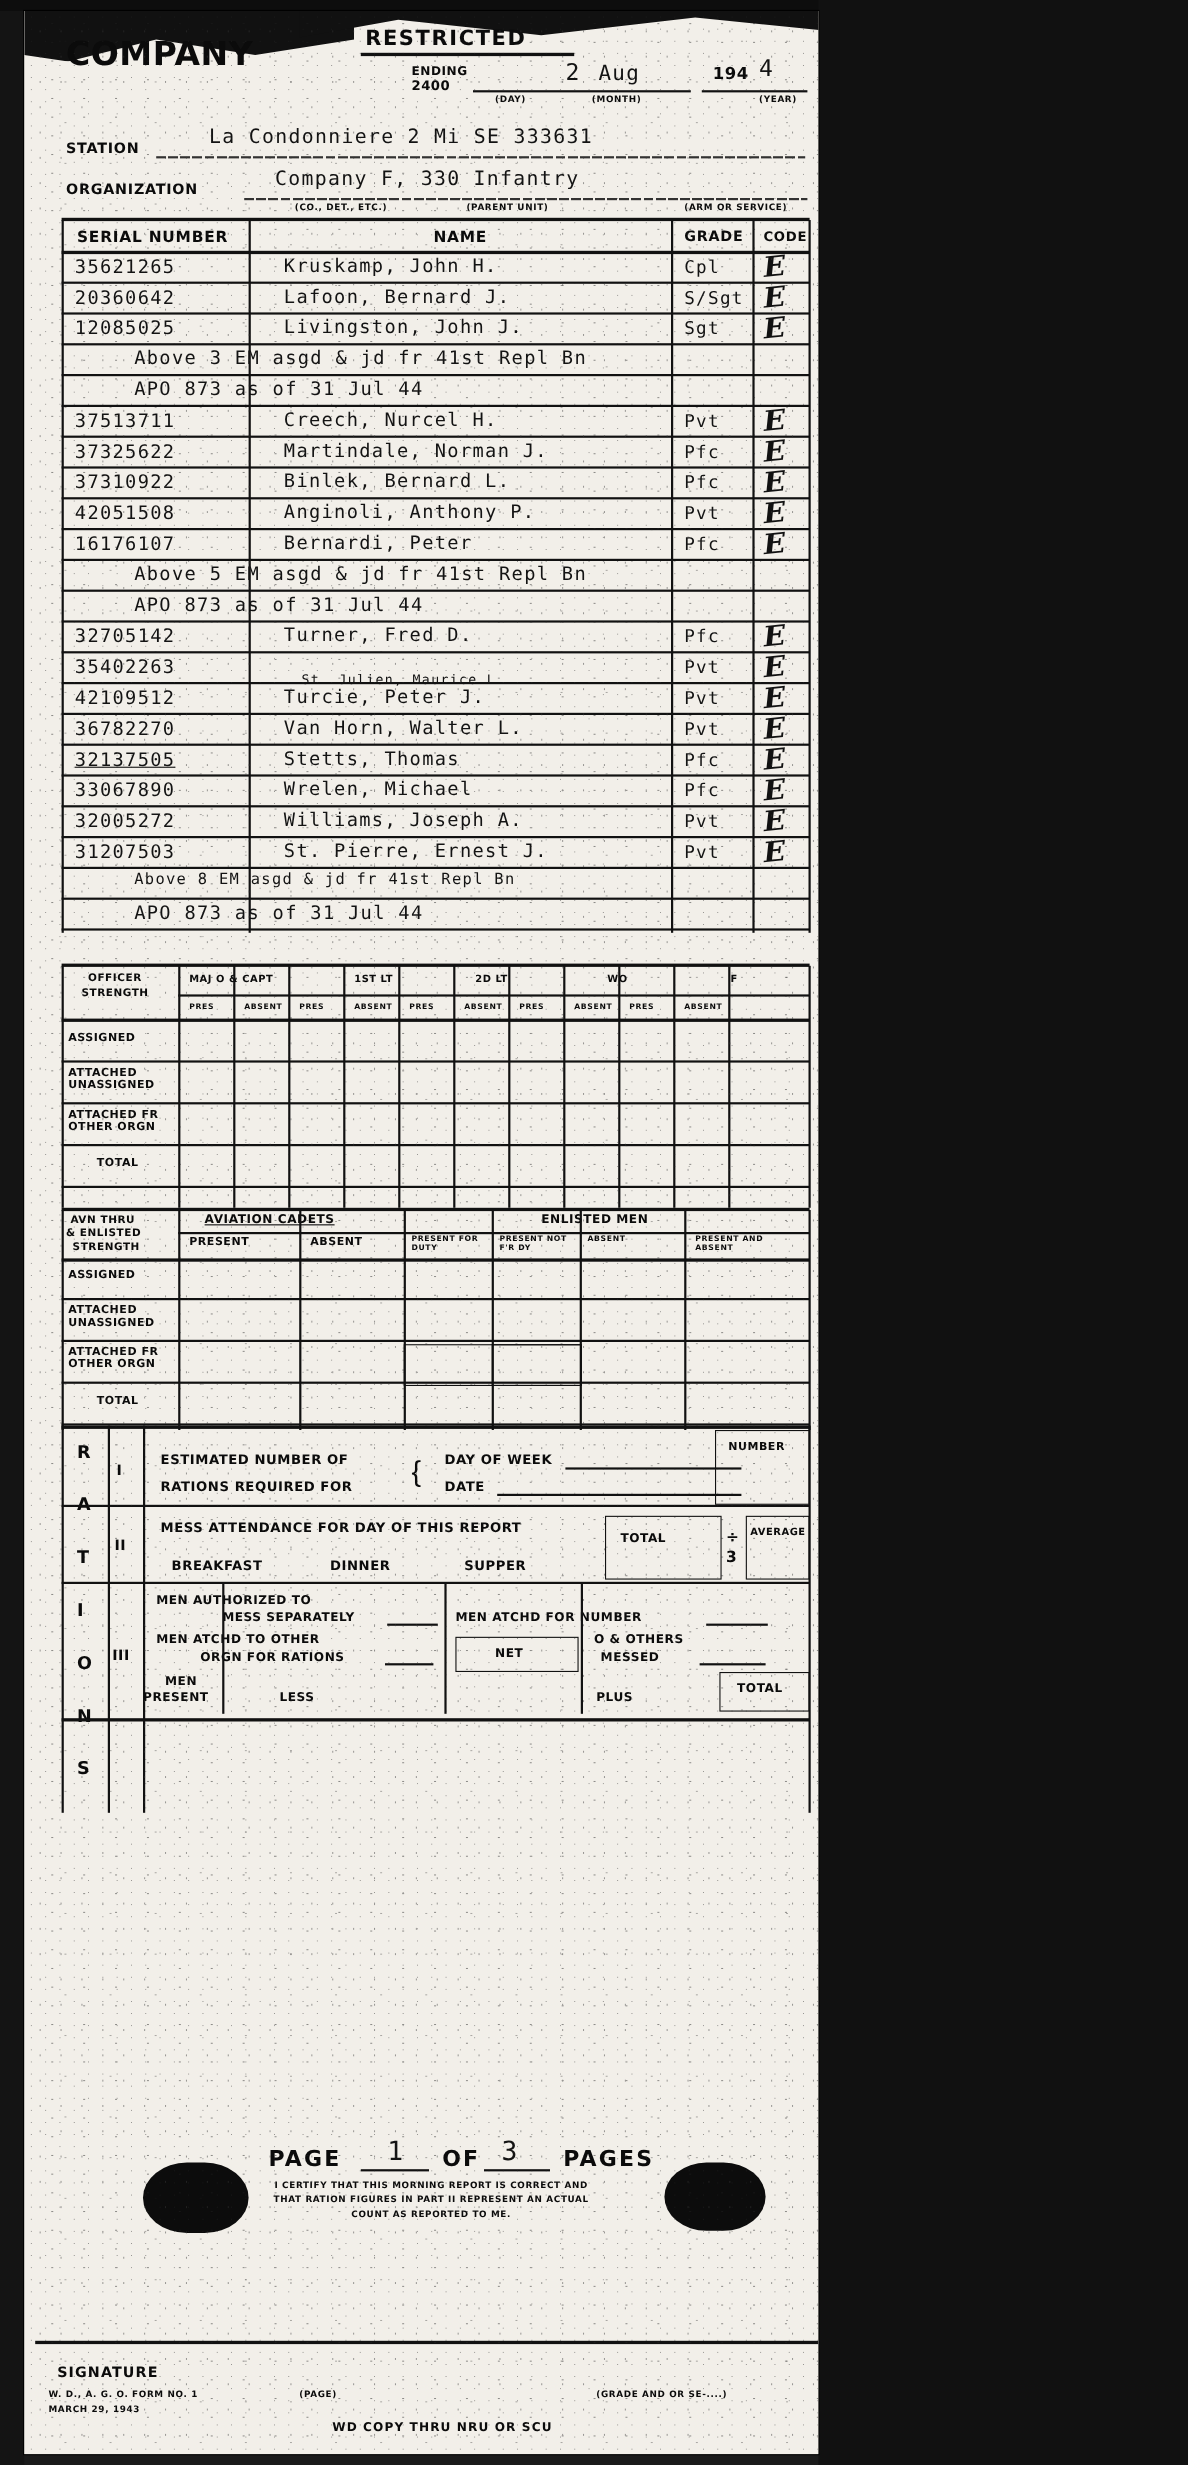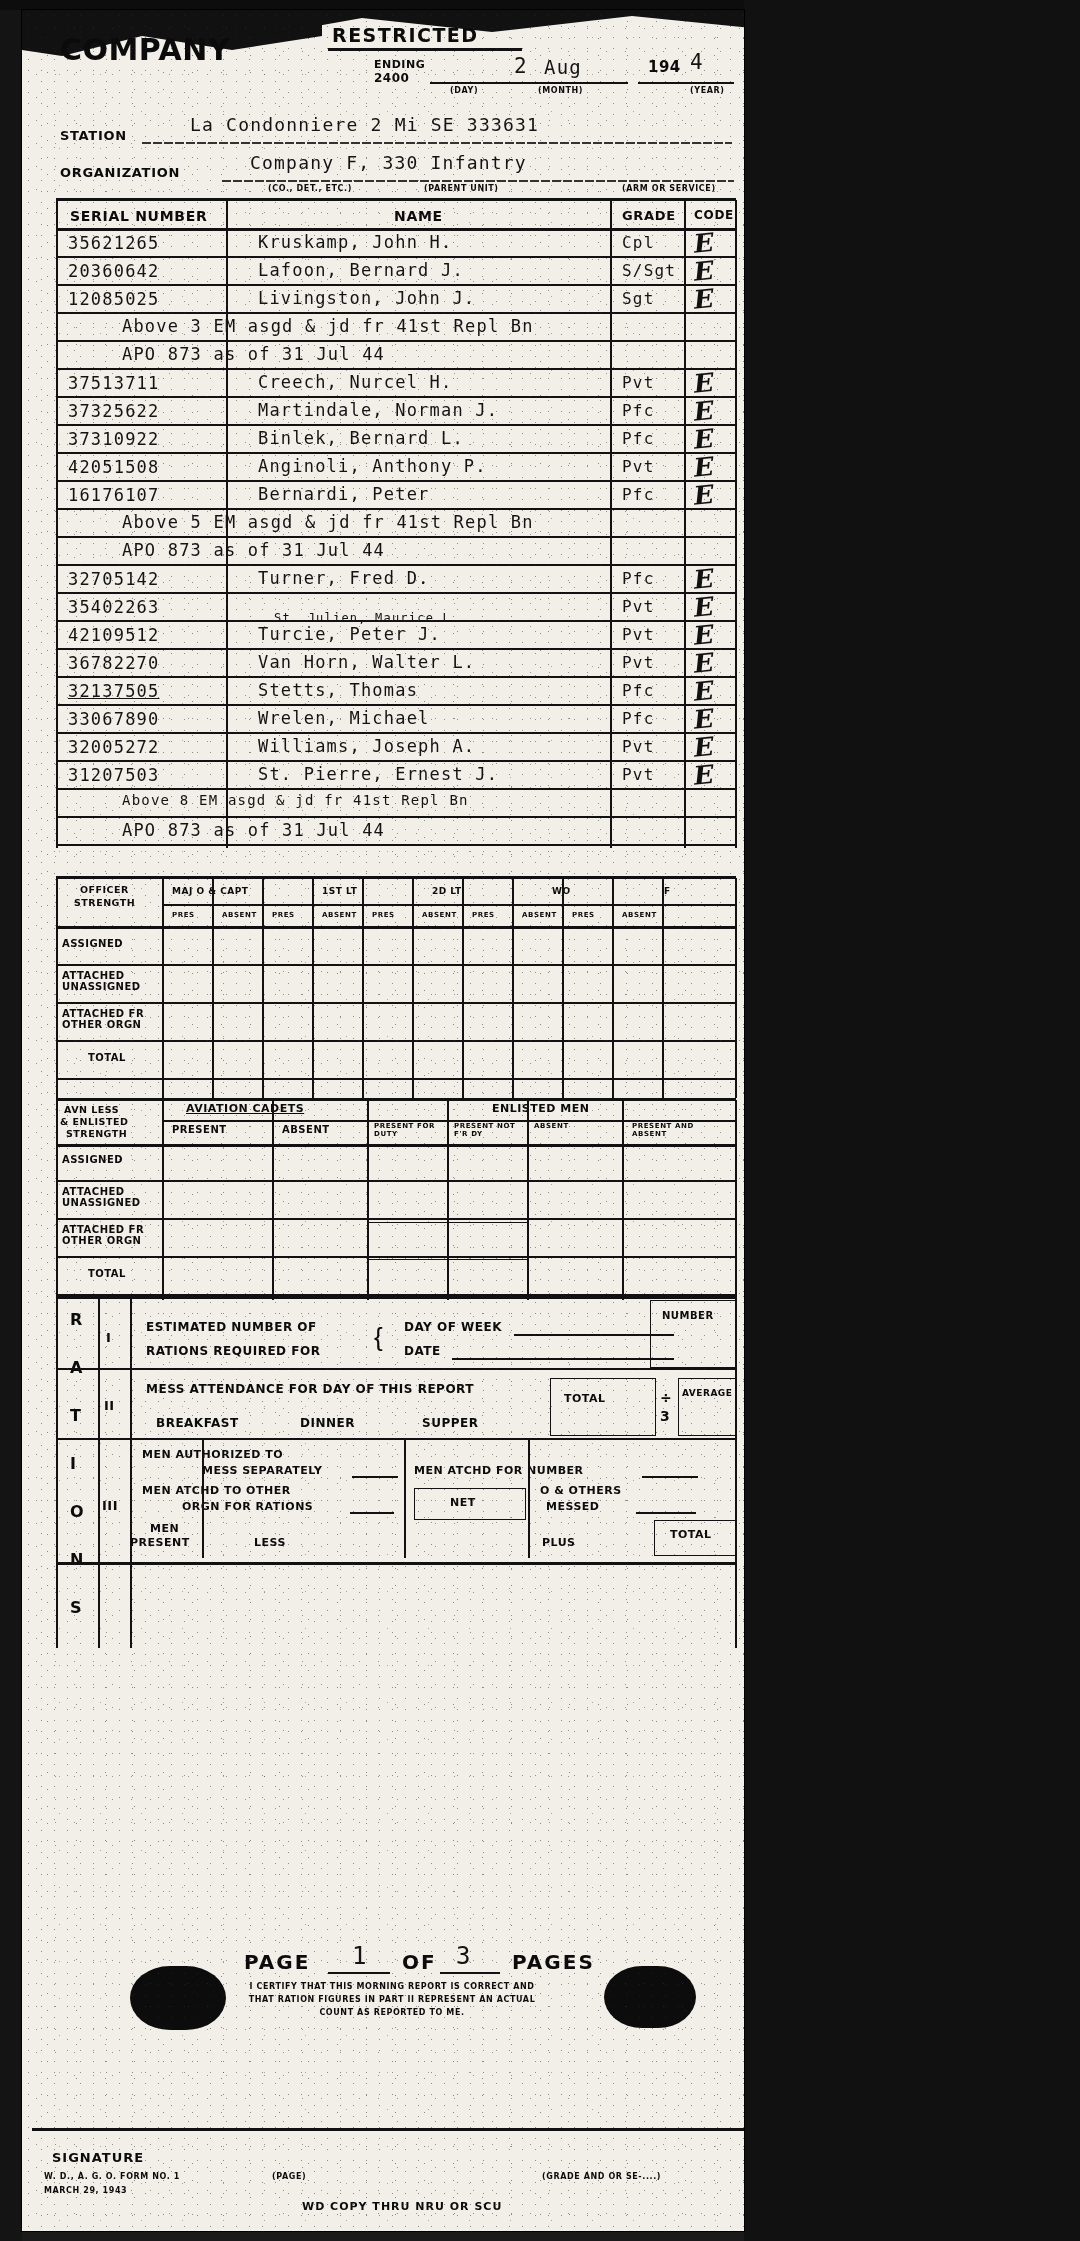--- a/index.html
+++ b/index.html
@@ -281,21 +281,21 @@
         <div class="vrule" style="left:440px;top:868px;height:220px;"></div>
         <div class="vrule" style="left:490px;top:868px;height:220px;"></div>
         <div class="vrule" style="left:540px;top:868px;height:220px;"></div>
         <div class="vrule" style="left:590px;top:868px;height:220px;"></div>
         <div class="vrule" style="left:640px;top:868px;height:220px;"></div>
         <div class="vrule" style="left:713px;top:868px;height:220px;"></div>
       </div>
 
     <div id="enlisted-block">
         <div class="rule thick" style="left:34px;top:1088px;width:680px;"></div>
-        <div class="ink lbl9" style="left:42px;top:1094px;font-size:9.5px;">AVN LESS</div>
+        <div class="ink lbl9" style="left:42px;top:1094px;font-size:9.5px;">AVN THRU</div>
         <div class="ink lbl9" style="left:38px;top:1106px;font-size:9.5px;">&amp; ENLISTED</div>
         <div class="ink lbl9" style="left:44px;top:1118px;font-size:9.5px;">STRENGTH</div>
         <div class="ink lbl9" style="left:164px;top:1092px;font-size:11px;text-decoration:underline;">AVIATION CADETS</div>
         <div class="ink lbl9" style="left:470px;top:1092px;font-size:11px;">ENLISTED MEN</div>
         <div class="ink lbl9" style="left:150px;top:1114px;font-size:10px;">PRESENT</div>
         <div class="ink lbl9" style="left:260px;top:1114px;font-size:10px;">ABSENT</div>
         <div class="ink tiny" style="left:352px;top:1112px;font-size:7px;width:74px;white-space:normal;line-height:8px;">PRESENT FOR DUTY</div>
         <div class="ink tiny" style="left:432px;top:1112px;font-size:7px;width:74px;white-space:normal;line-height:8px;">PRESENT NOT F'R DY</div>
         <div class="ink tiny" style="left:512px;top:1112px;font-size:7px;width:74px;white-space:normal;line-height:8px;">ABSENT</div>
         <div class="ink tiny" style="left:610px;top:1112px;font-size:7px;width:74px;white-space:normal;line-height:8px;">PRESENT AND ABSENT</div>

